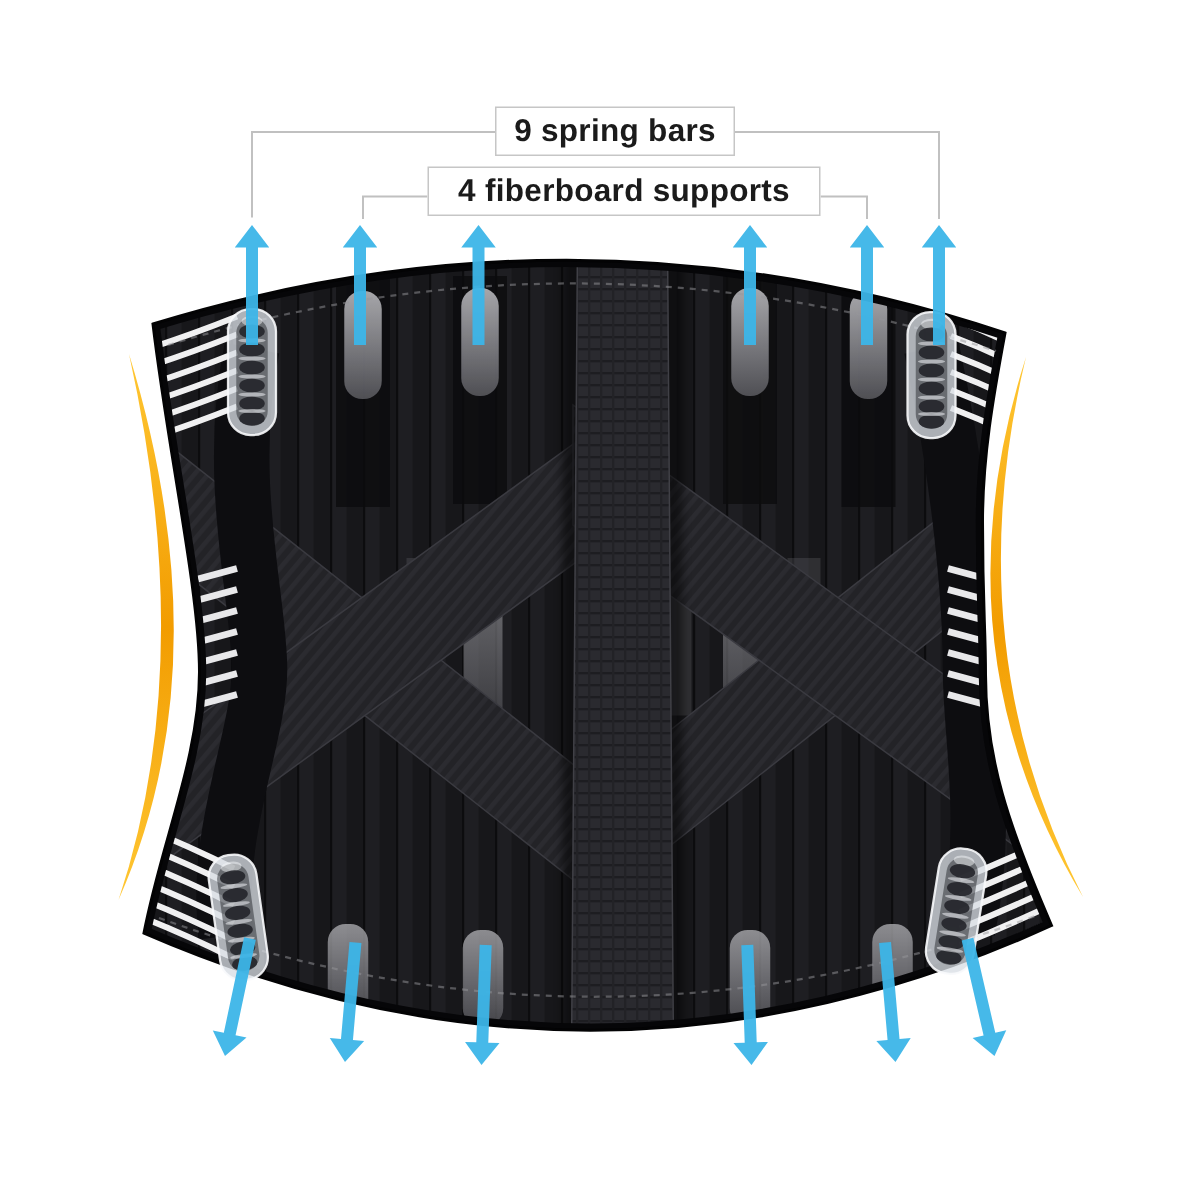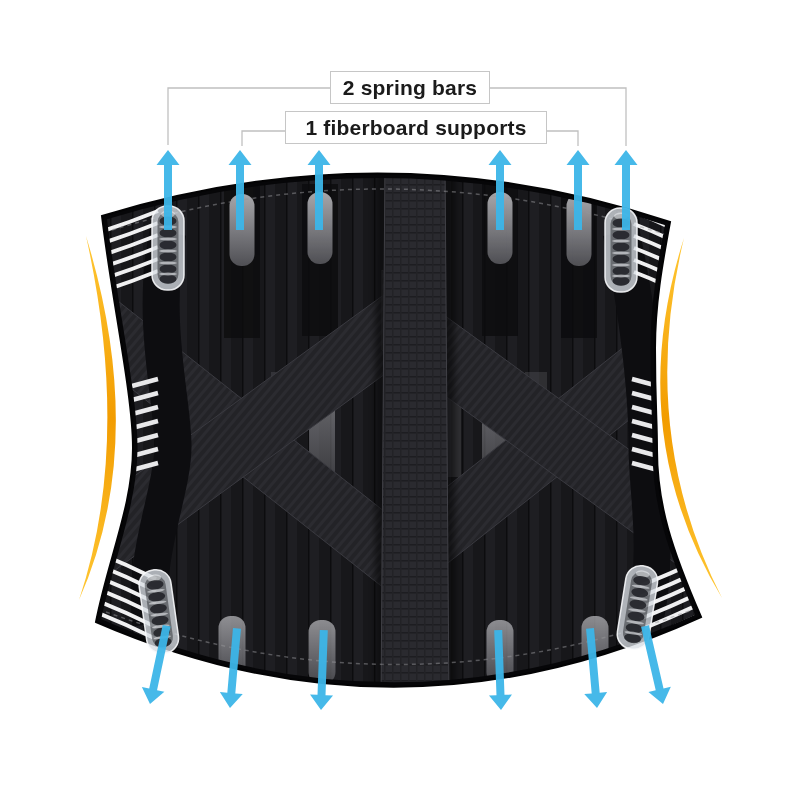--- a/index.html
+++ b/index.html
@@ -220,16 +220,16 @@
   <g class="arrowFill">
     <use href="#arrowShape" transform="translate(150,704) rotate(192)"></use>
     <use href="#arrowShape" transform="translate(230,708) rotate(185)"></use>
     <use href="#arrowShape" transform="translate(321,710) rotate(182)"></use>
     <use href="#arrowShape" transform="translate(501,710) rotate(178)"></use>
     <use href="#arrowShape" transform="translate(597,708) rotate(175)"></use>
     <use href="#arrowShape" transform="translate(663,704) rotate(167)"></use>
   </g>
 </svg>
 
-<div class="labelBox" id="springBarsLabel">2 spring bars</div>
-<div class="labelBox" id="fiberboardLabel">1 fiberboard supports</div>
+<div class="labelBox" id="springBarsLabel">9 spring bars</div>
+<div class="labelBox" id="fiberboardLabel">4 fiberboard supports</div>
 
 </div>
 
 </body></html>

